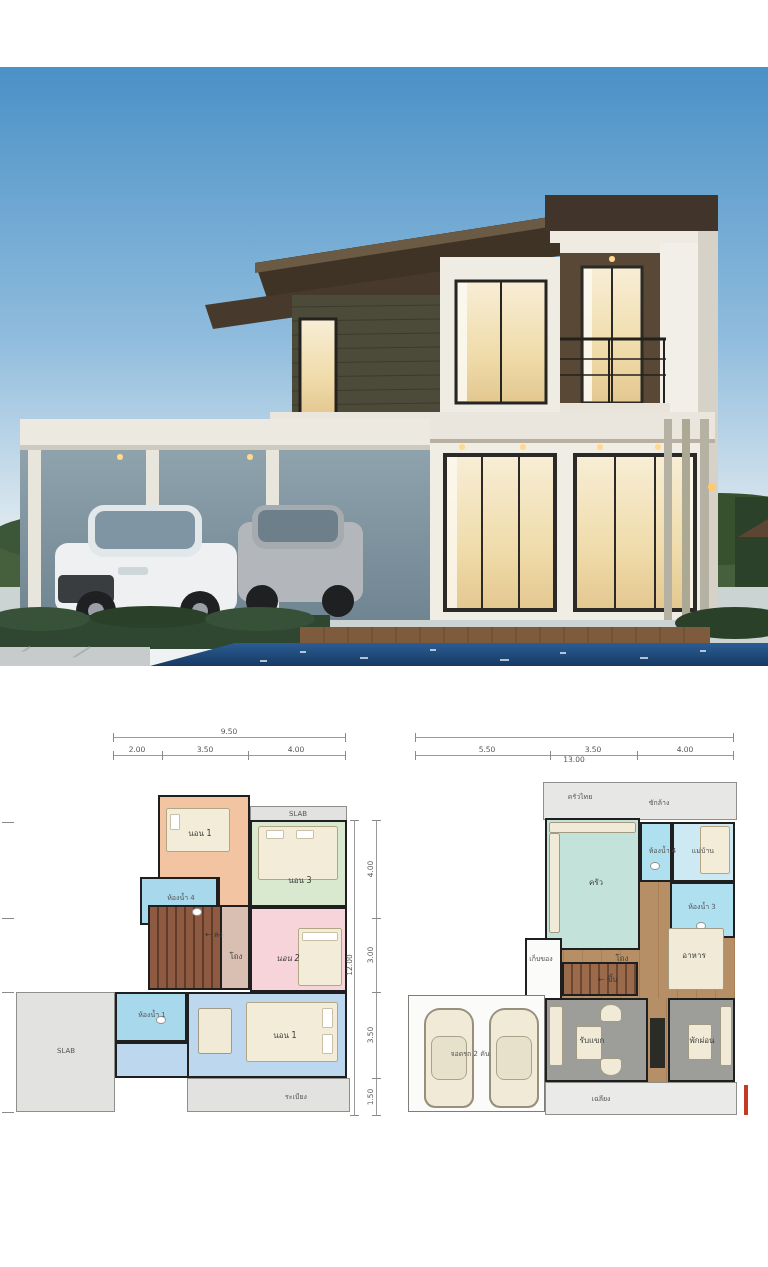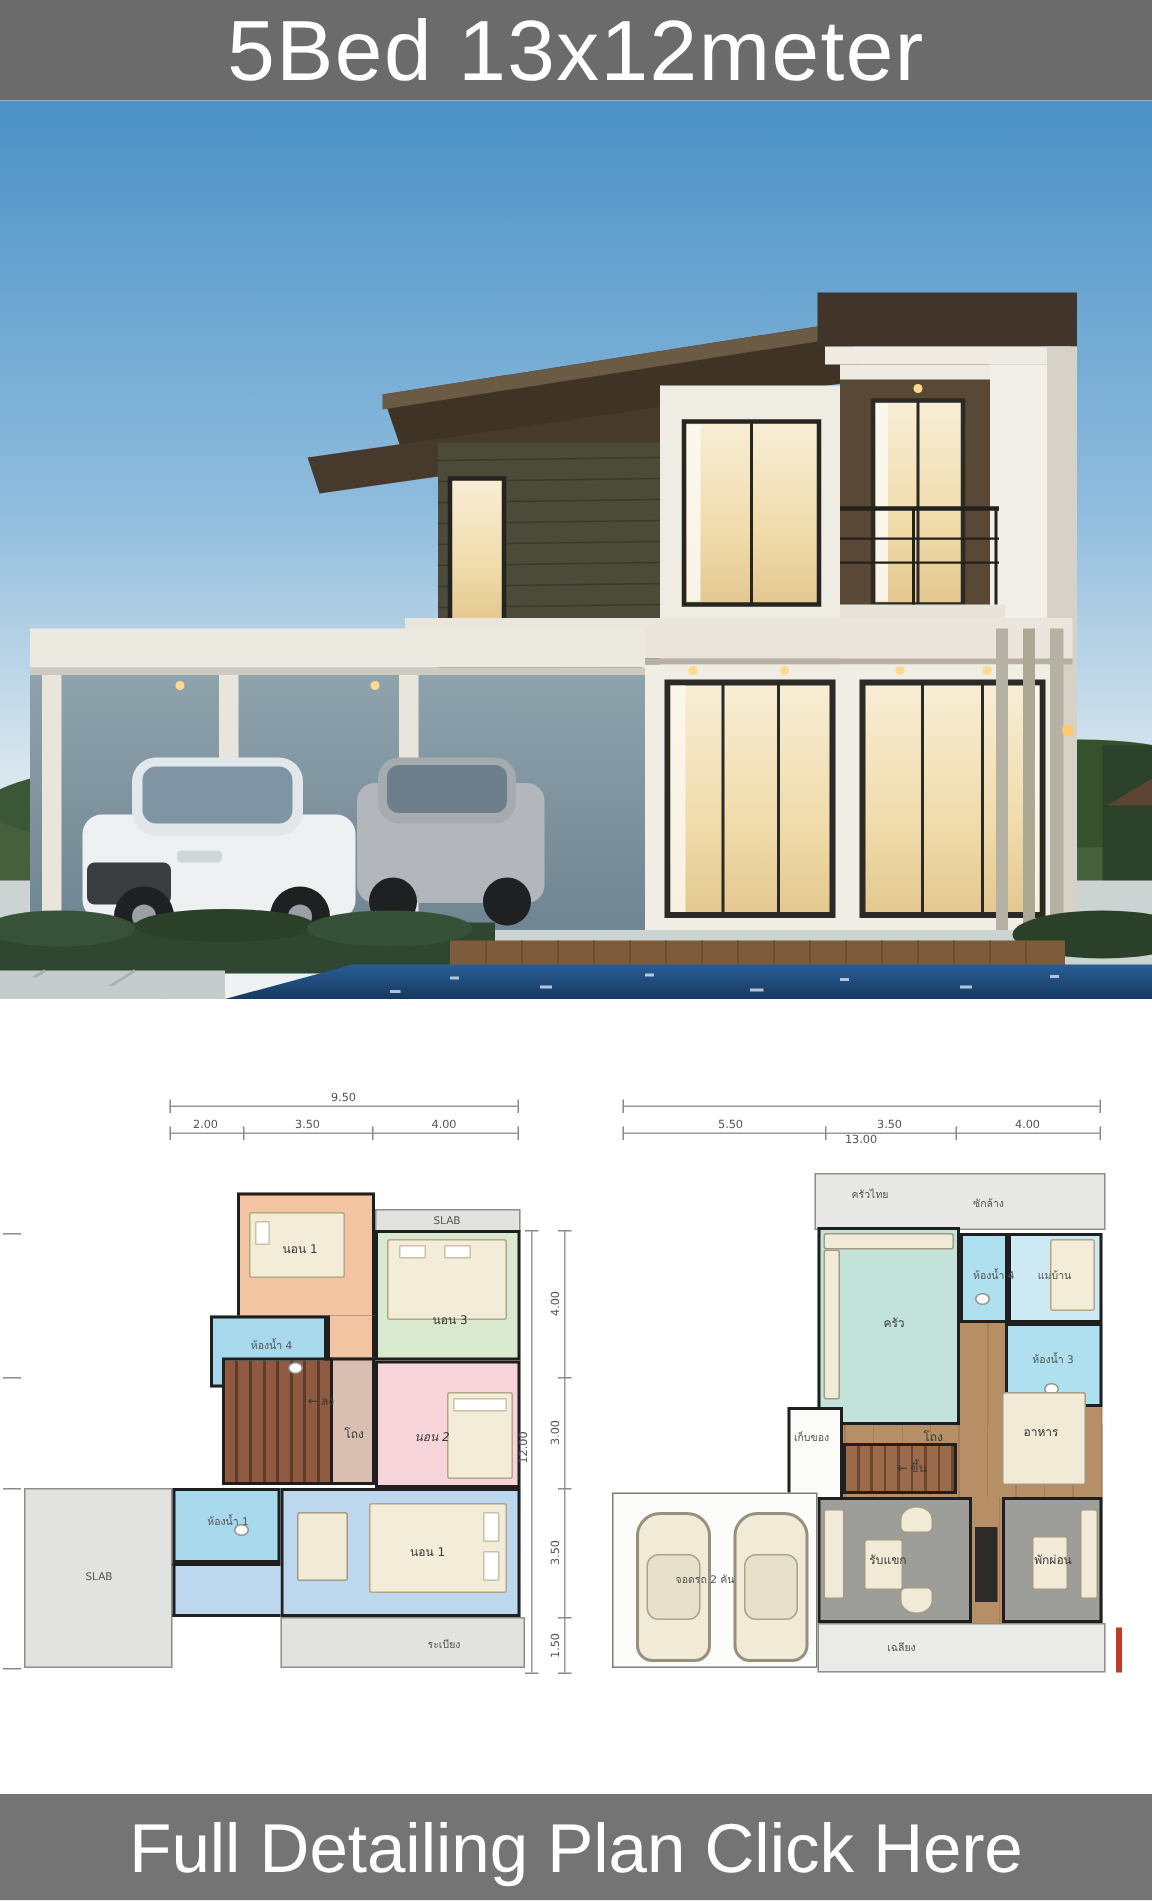--- a/index.html
+++ b/index.html
@@ -39,23 +39,20 @@
   .redmark{position:absolute;background:#c23b22;z-index:25;}
   .arrow{font-size:8px;color:#333;}
   .lblrow{position:absolute;transform:translate(-50%,-50%);display:flex;gap:2px;align-items:center;z-index:30;
           font-size:8px;color:#3a3a3a;white-space:nowrap;}
 </style>
 </head>
 <body>
 
 <div class="page">
 
-  <div class="banner banner-top">
-    <span>5Bed 13x12meter</span>
-  </div>
 
   <div class="hero">
   <svg width="768" height="599" viewBox="0 0 768 599">
     <defs>
       <linearGradient id="sky" x1="0" y1="0" x2="0" y2="1">
         <stop offset="0" stop-color="#4a91c6"></stop>
             <stop offset="0.45" stop-color="#8fbcdd"></stop>
         <stop offset="0.75" stop-color="#d9e6ee"></stop>
             <stop offset="0.9" stop-color="#eef2f2"></stop>
       </linearGradient>
@@ -409,17 +406,14 @@
     <div class="pcar" style="left:489px;top:1008px;width:46px;height:96px;">
         <div class="cab"></div>
       </div>
 
     <div class="grayarea" style="left:545px;top:1082px;width:192px;height:33px;background:#eaeae8;"></div>
     <span class="rlabel sm" style="left:601px;top:1098px;">เฉลียง</span>
 
     <div class="redmark" style="left:744px;top:1085px;width:4px;height:30px;"></div>
   </div>
 
-  <div class="banner banner-bottom">
-    <span>Full Detailing Plan Click Here</span>
-  </div>
 
 </div>
 
 </body></html>

